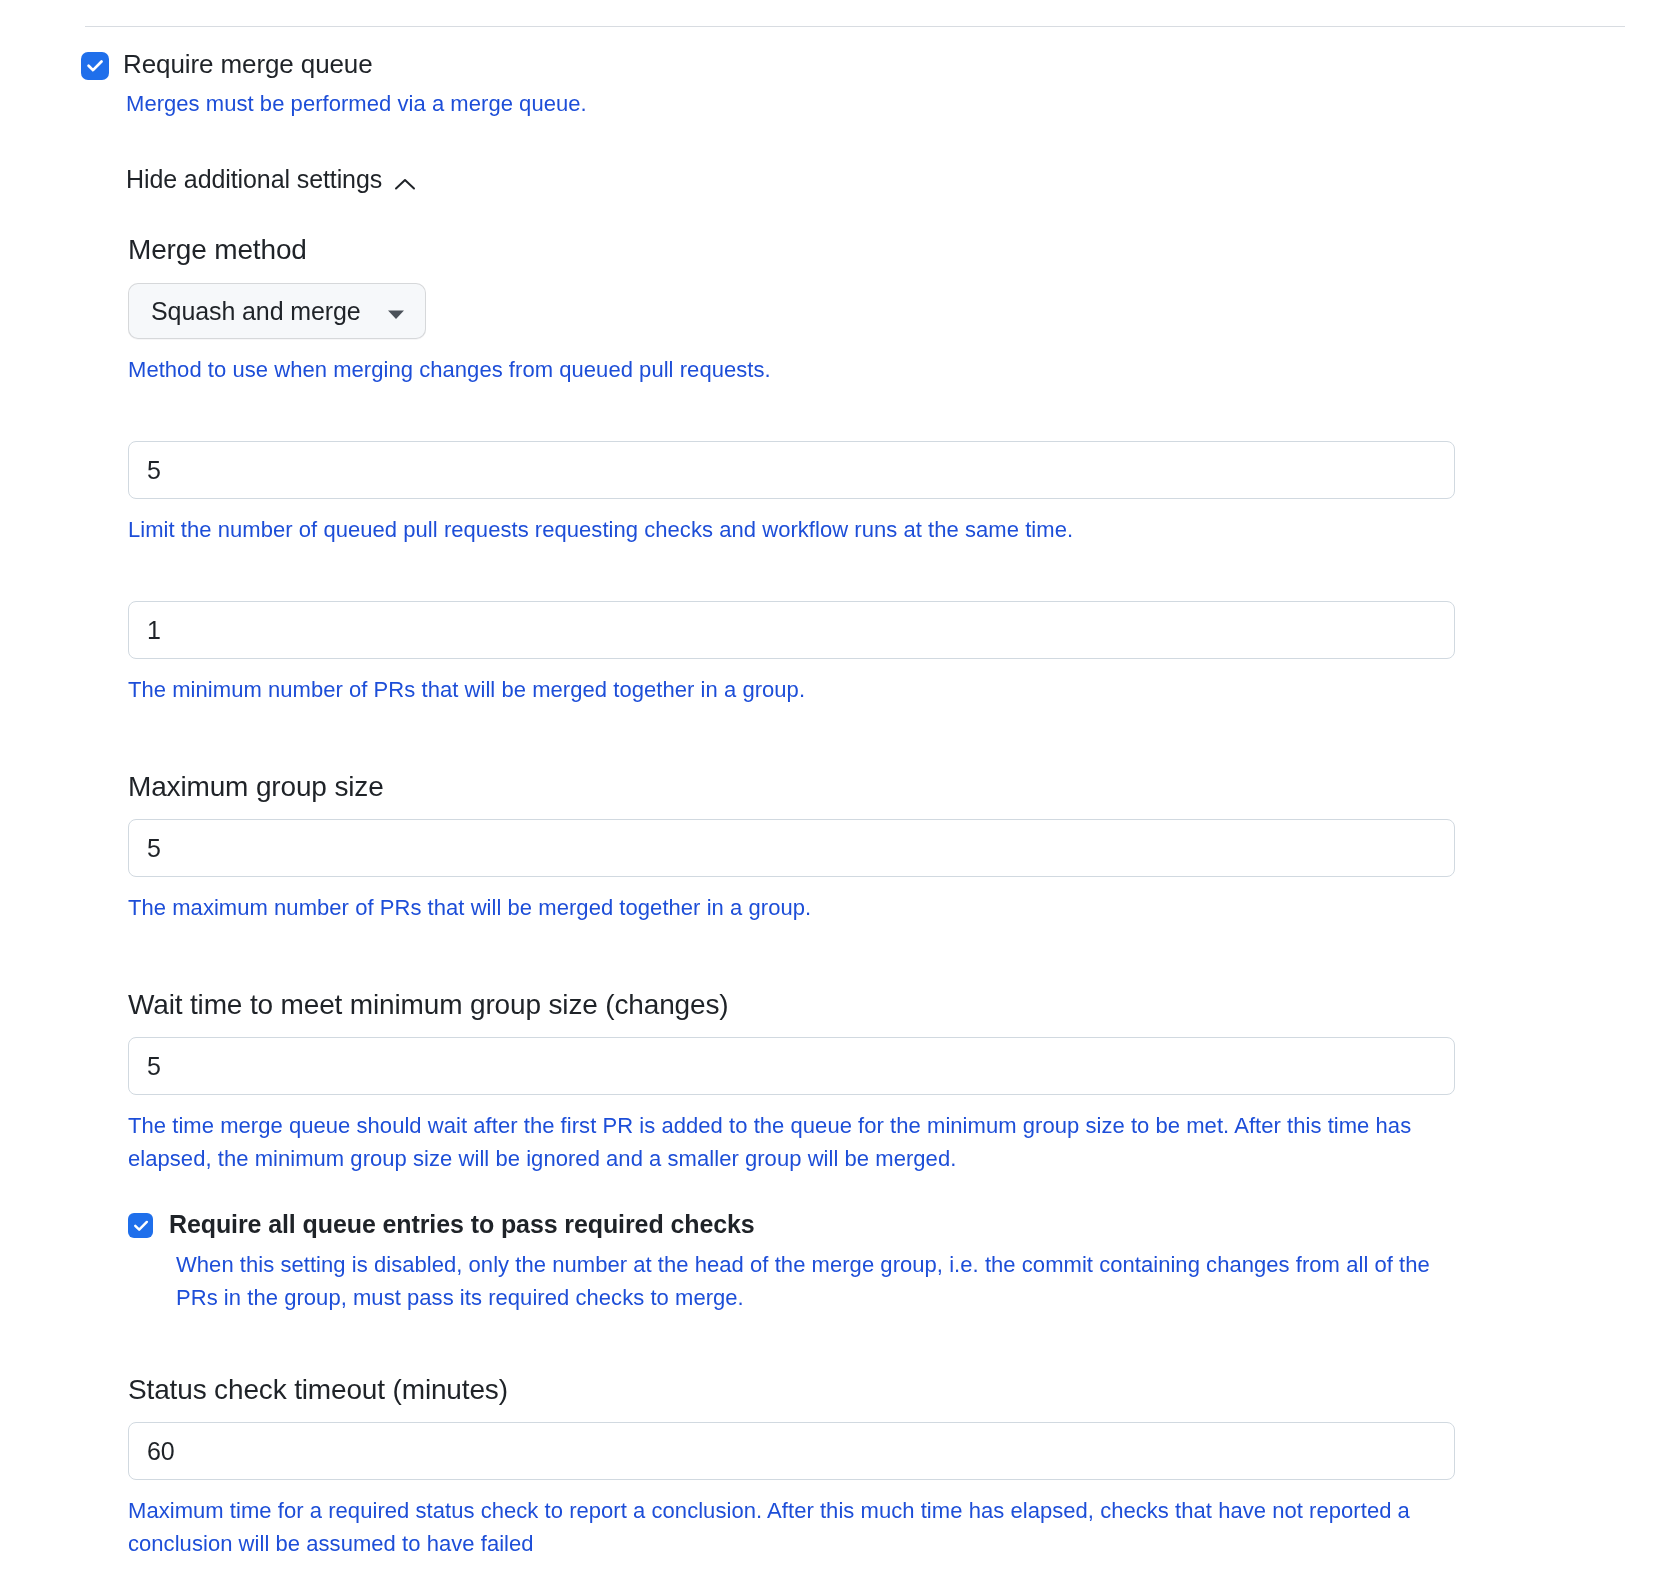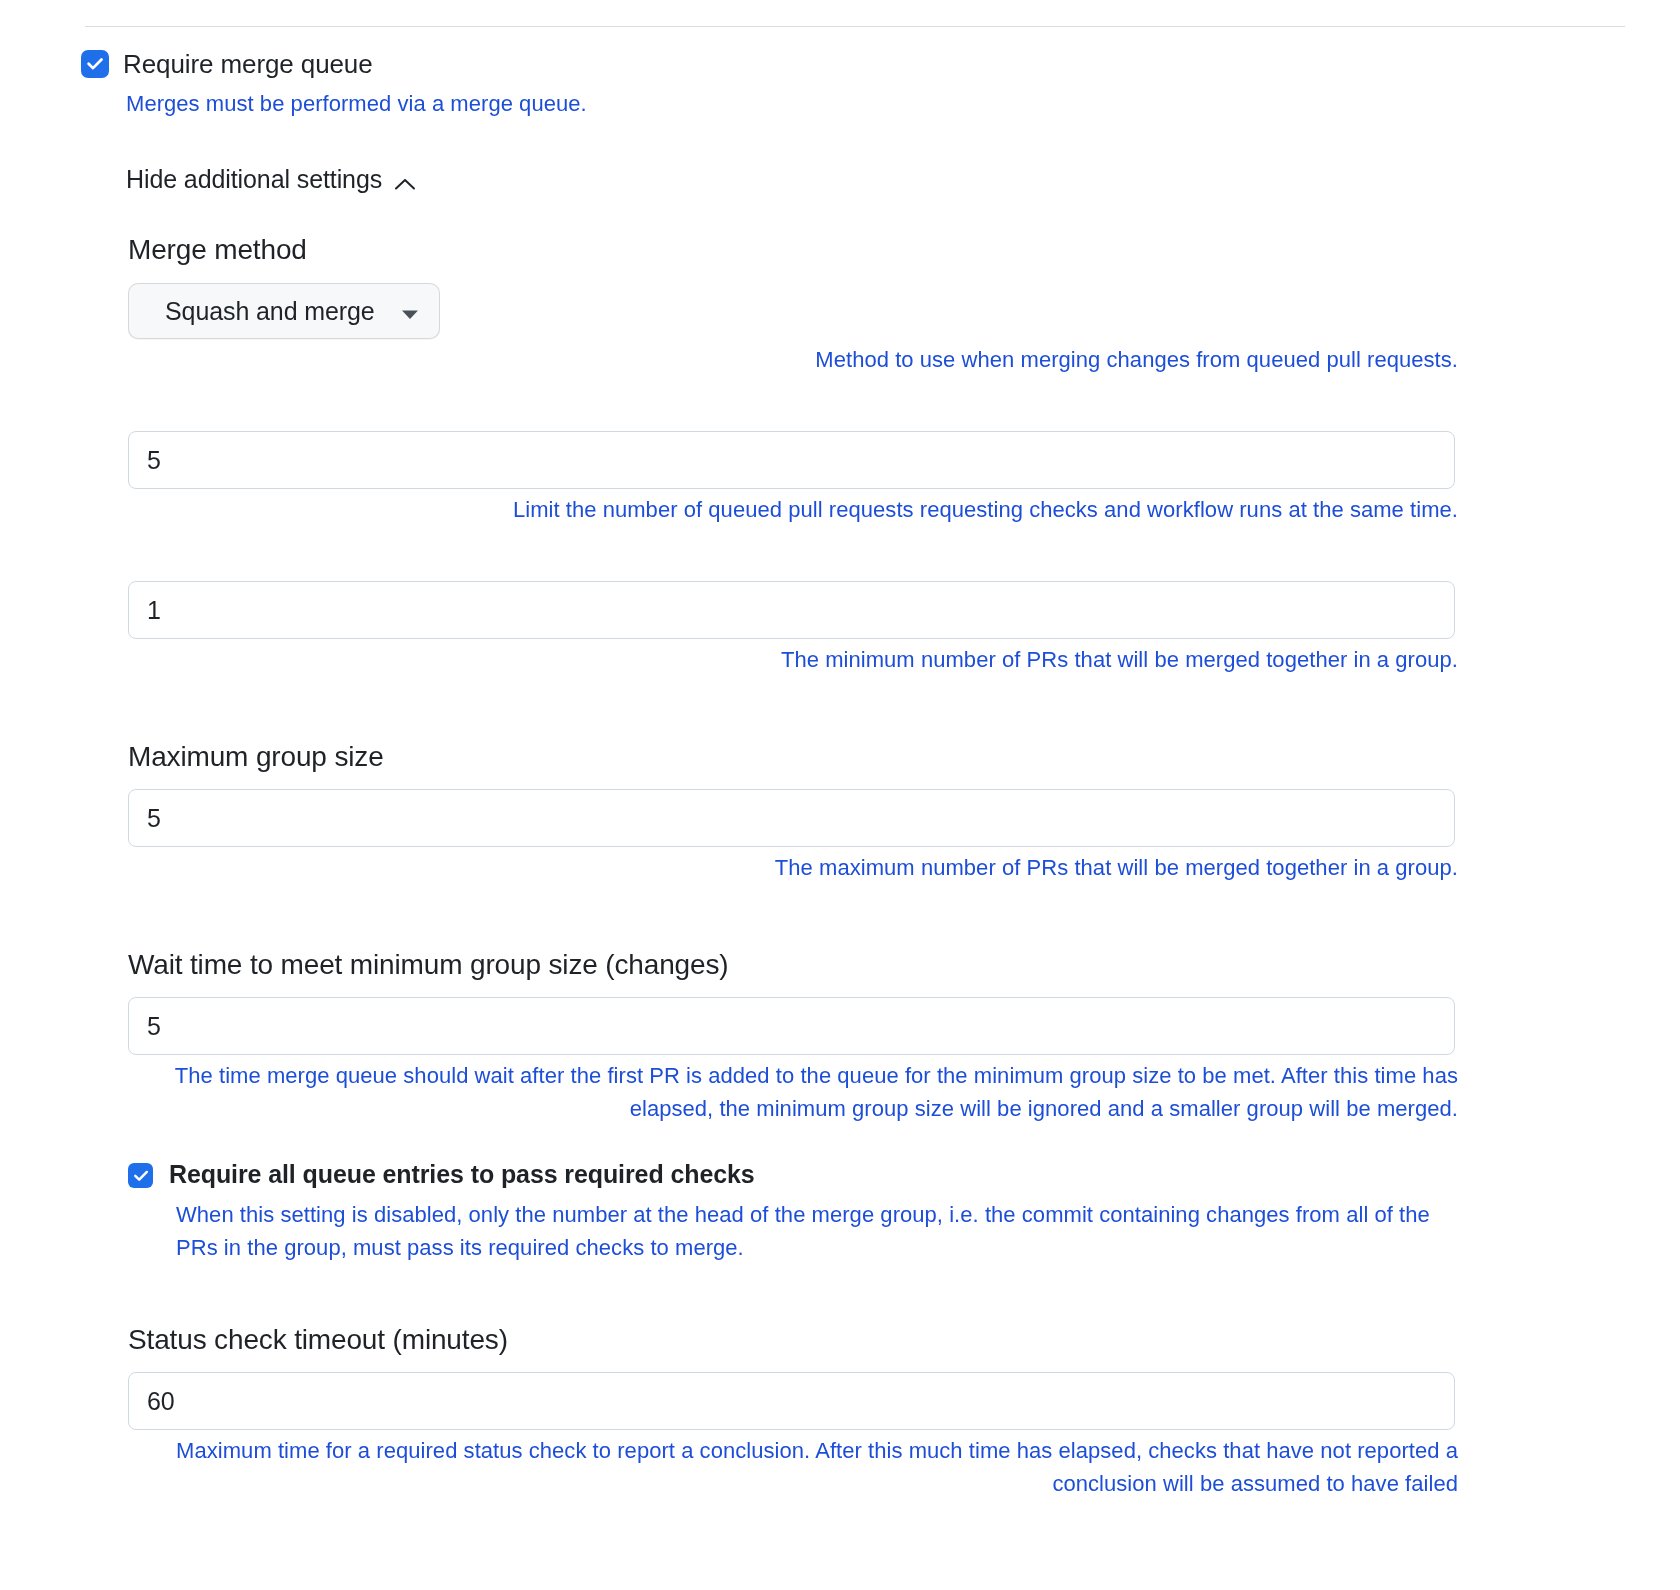--- a/index.html
+++ b/index.html
@@ -37,21 +37,21 @@
   .content {
     position: absolute;
     left: 0;
     top: 48px;
     width: 1680px;
   }
 
   
   .check-row {
     display: flex;
-    align-items: flex-start;
+    align-items: flex-end;
     gap: 14px;
     padding-left: 81px;
   }
 
   .checkbox {
     flex: 0 0 auto;
     width: 28px;
     height: 28px;
     border-radius: 7px;
     background: #1f6feb;
@@ -139,21 +139,21 @@
     letter-spacing: -0.15px;
     margin-top: 28px;
   }
 
   .select-btn {
     margin-top: 18px;
     display: inline-flex;
     align-items: center;
     gap: 26px;
     height: 56px;
-    padding: 0 20px 0 36px;
+    padding: 0 20px 0 22px;
     background: #f6f8fa;
     border: 1px solid rgba(31,35,40,0.15);
     border-radius: 10px;
     font-size: 25px;
     font-family: inherit;
     color: #1f2328;
     cursor: pointer;
     letter-spacing: -0.1px;
     box-shadow: 0 1px 0 rgba(31,35,40,0.04);
   }
@@ -171,23 +171,22 @@
     font-family: inherit;
     color: #1f2328;
     background: #ffffff;
     border: 1px solid #d1d9e0;
     border-radius: 8px;
     outline: none;
     letter-spacing: -0.1px;
   }
 
   .help {
-    margin-top: 4px;
+    margin-top: 14px;
     max-width: 1330px;
-    text-align: right;
   }
 
   .gap-lg { height: 38px; }
   .gap-md { height: 33px; }
 
   
   .nested-row {
     display: flex;
     align-items: center;
     gap: 16px;

